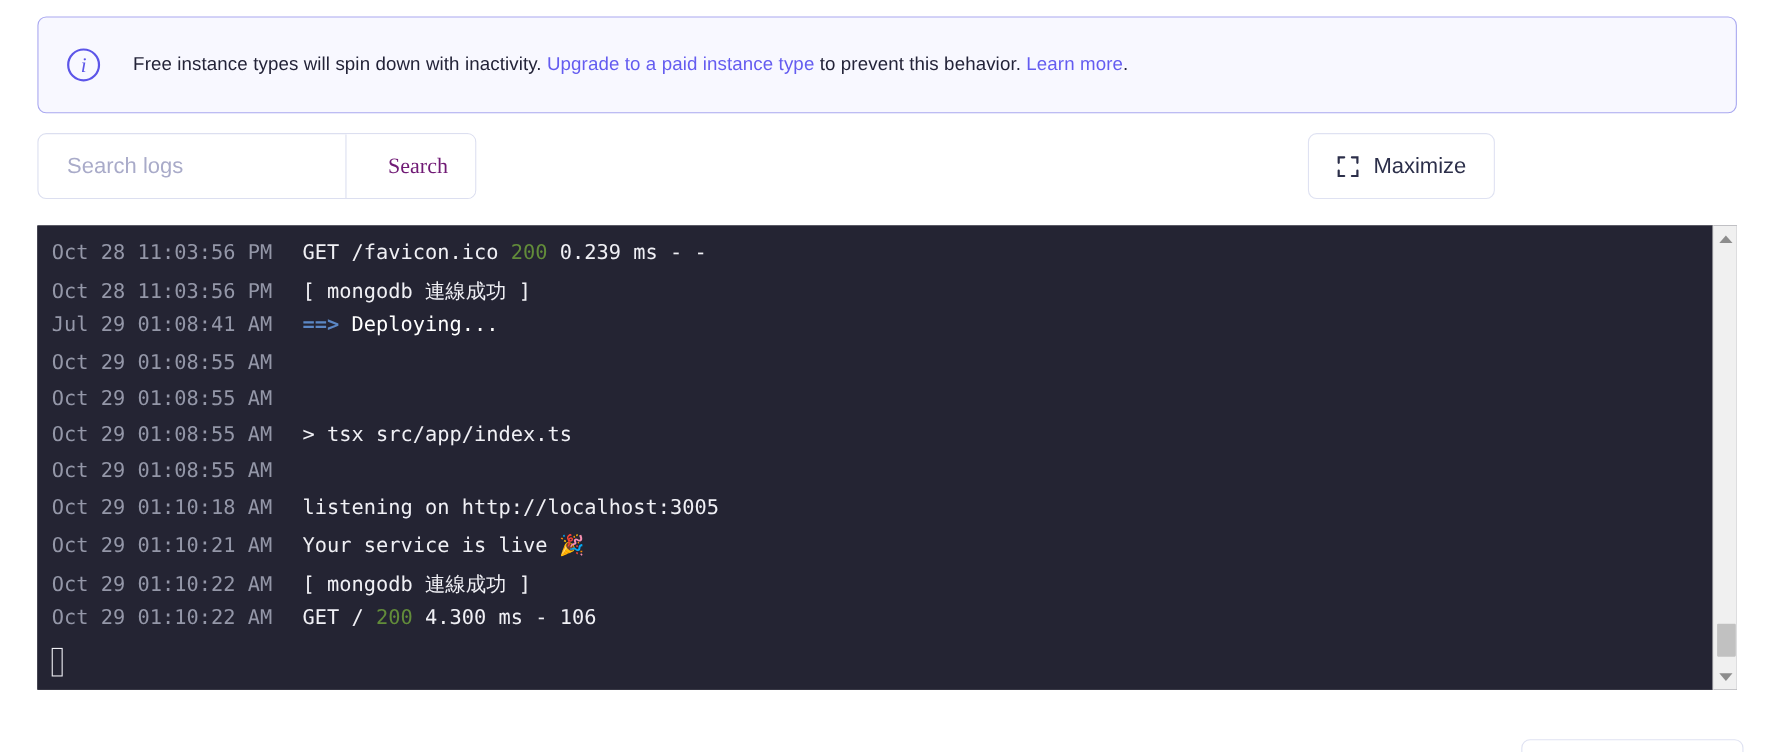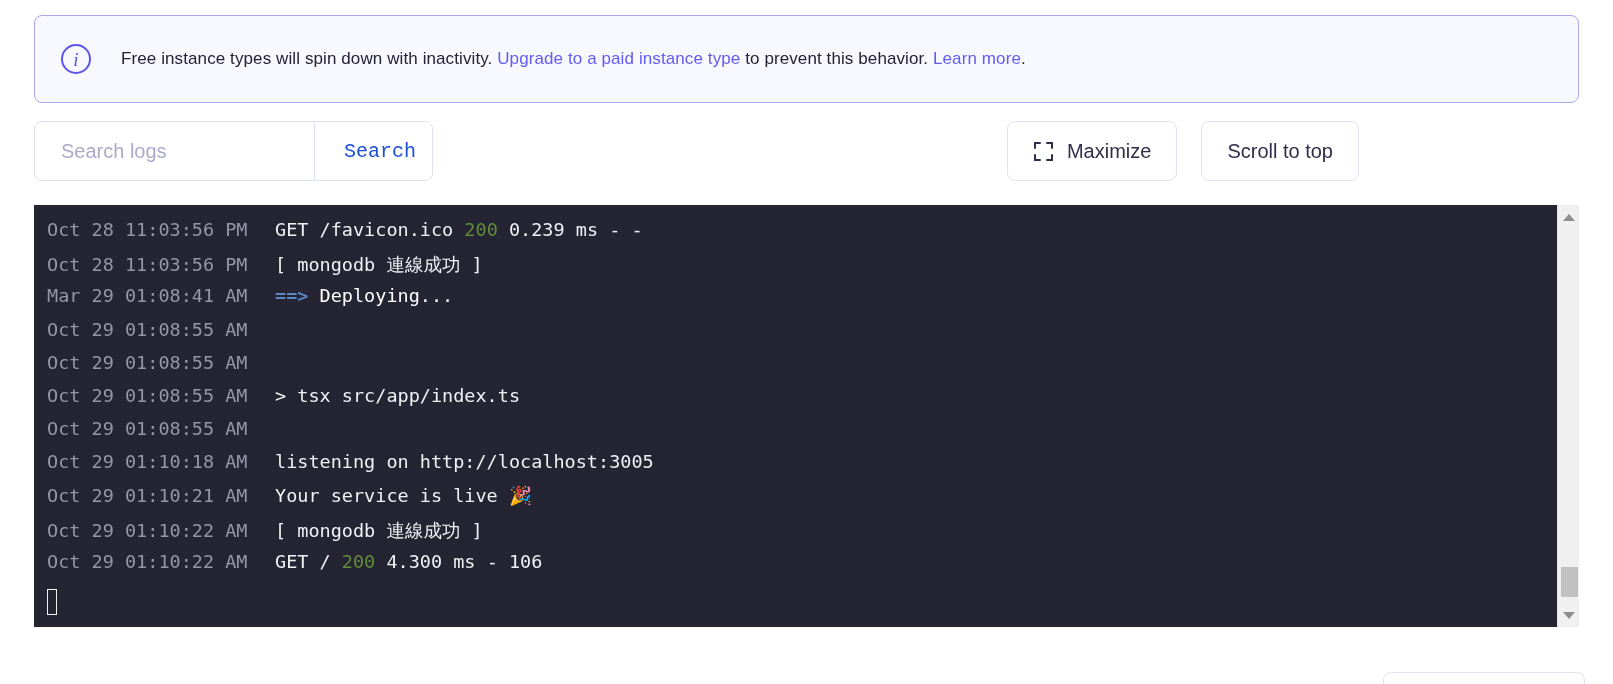--- a/index.html
+++ b/index.html
@@ -85,23 +85,23 @@
     font-family: "Liberation Sans", sans-serif;
     font-size: 20px;
     color: #2c2f4a;
   }
   .search-input::placeholder { color: #a9abc9; }
   .search-btn {
     width: 118px;
     border: none;
     border-left: 1px solid #dcdff0;
     background: #ffffff;
-    font-family: Liberation Mono, monospace;
+    font-family: Liberation Serif, serif;
     font-size: 20px;
-    color: #1d4ed8;
+    color: #701a75;
     cursor: pointer;
     padding-left: 19px;
   }
 
   .right-btns {
     position: absolute;
     right: 34px; top: 0;
     height: 60px;
     display: flex;
     gap: 24px;
@@ -234,29 +234,28 @@
         <span>
           <svg class="maximize-icon" width="21" height="21" viewBox="0 0 21 21" fill="none" stroke="#2c2f4a" stroke-width="2" stroke-linecap="round">
             <path d="M2 7 L2 2 L7 2"></path>
             <path d="M14 2 L19 2 L19 7"></path>
             <path d="M19 14 L19 19 L14 19"></path>
             <path d="M7 19 L2 19 L2 14"></path>
           </svg>
         </span>
         <span>Maximize</span>
       </button>
-      <button class="tbtn">Scroll to top</button>
     </div>
   </div>
 
   <div class="logwrap">
     <div class="logpanel" id="logpanel">
         <div class="logline"><span class="ts">Oct 28 11:03:56 PM</span><span class="msg"><span>GET /favicon.ico </span><span class="ok">200</span><span> 0.239 ms - -</span></span></div>
         <div class="logline"><span class="ts">Oct 28 11:03:56 PM</span><span class="msg"><span>[ mongodb 連線成功 ]</span></span></div>
-        <div class="logline"><span class="ts">Mar 29 01:08:41 AM</span><span class="msg"><span class="arrow">==&gt;</span><span> </span><span class="bold">Deploying...</span></span></div>
+        <div class="logline"><span class="ts">Jul 29 01:08:41 AM</span><span class="msg"><span class="arrow">==&gt;</span><span> </span><span class="bold">Deploying...</span></span></div>
         <div class="logline"><span class="ts">Oct 29 01:08:55 AM</span><span class="msg"></span></div>
         <div class="logline"><span class="ts">Oct 29 01:08:55 AM</span></div>
         <div class="logline"><span class="ts">Oct 29 01:08:55 AM</span><span class="msg"><span>&gt; tsx src/app/index.ts</span></span></div>
         <div class="logline"><span class="ts">Oct 29 01:08:55 AM</span><span class="msg"></span></div>
         <div class="logline"><span class="ts">Oct 29 01:10:18 AM</span><span class="msg"><span>listening on http://localhost:3005</span></span></div>
         <div class="logline"><span class="ts">Oct 29 01:10:21 AM</span><span class="msg"><span>Your service is live 🎉</span></span></div>
         <div class="logline"><span class="ts">Oct 29 01:10:22 AM</span><span class="msg"><span>[ mongodb 連線成功 ]</span></span></div>
         <div class="logline"><span class="ts">Oct 29 01:10:22 AM</span><span class="msg"><span>GET / </span><span class="ok">200</span><span> 4.300 ms - 106</span></span></div>
         <div class="cursorline">
           <span class="cursor"></span>

